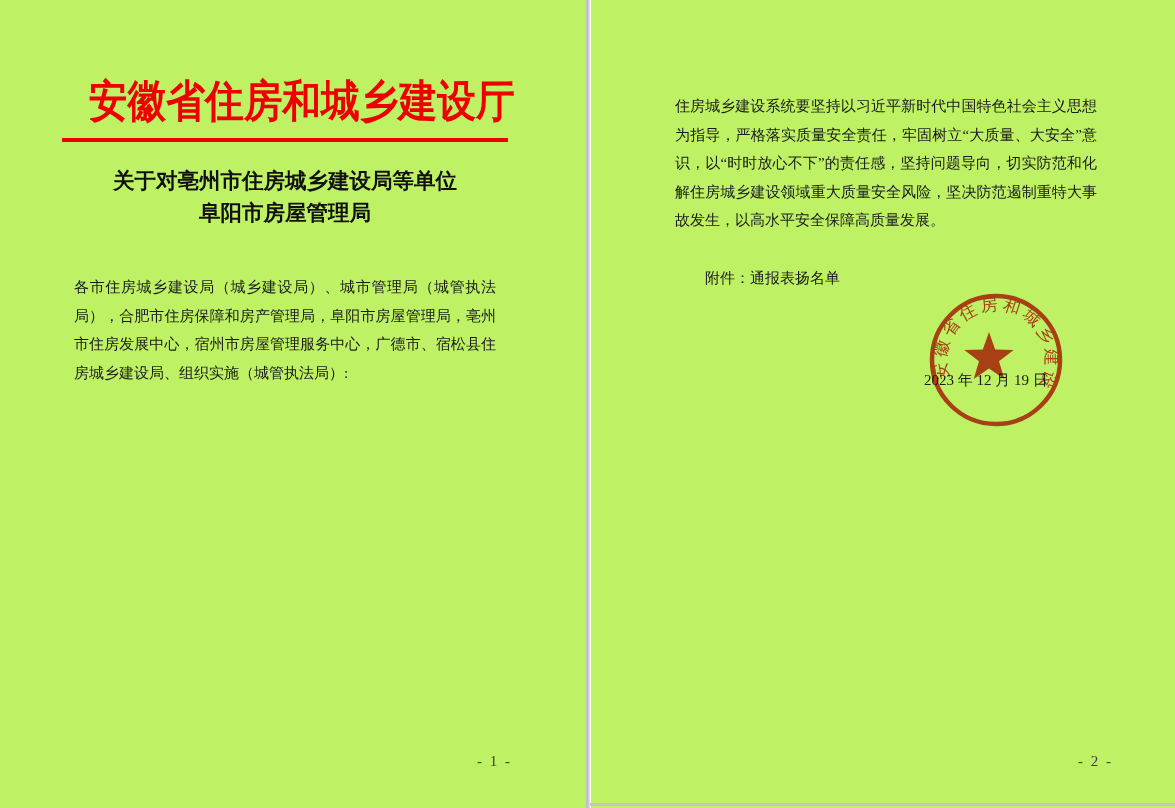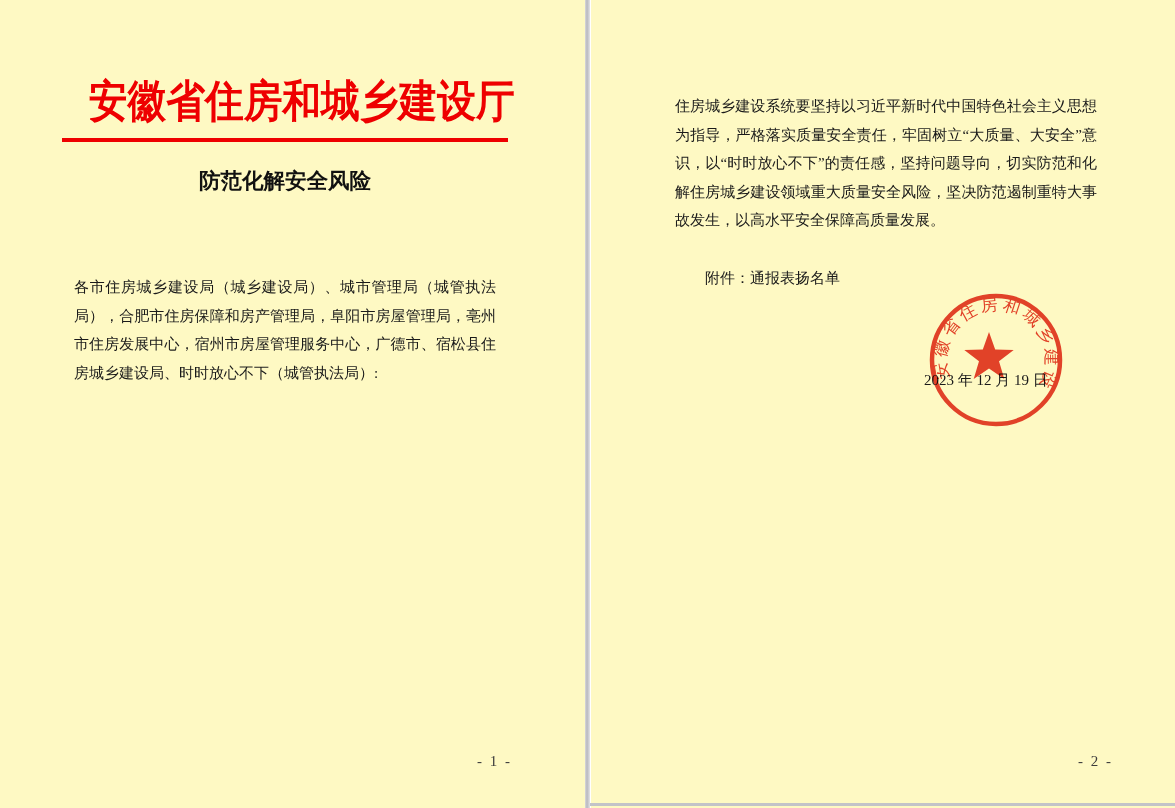--- a/index.html
+++ b/index.html
@@ -1,21 +1,21 @@
 <!DOCTYPE html>
 <html><head>
 <meta charset="utf-8">
 <style>
   html,body { margin:0; padding:0; background:#ffffff; }
   .canvas {
     position:relative; width:1175px; height:808px; background:#ffffff;
     overflow:hidden; font-family:"Liberation Serif","DejaVu Serif",serif;
     color:#1a1a1a;
   }
-  .page { position:absolute; top:0; height:808px; background:#fef9c3; }
+  .page { position:absolute; top:0; height:808px; background:#bef264; }
   #page-1 { left:0; width:586px; }
   #page-2 { left:591px; width:584px; }
 
   .letterhead {
     position:absolute; left:62px; top:74px; width:446px;
     text-align:center; font-size:44px; line-height:56px; font-weight:bold;
     color:#ee0000; white-space:nowrap;
     transform:scaleX(0.88); transform-origin:50% 50%;
   }
   .red-rule {
@@ -70,24 +70,25 @@
 </style>
 </head>
 <body>
 
 <div class="canvas">
 
   <section class="page" id="page-1">
     <div class="letterhead">安徽省住房和城乡建设厅</div>
     <div class="red-rule"></div>
     <h1 class="doc-title">
-      <span class="t-line">防范化解安全风险</span>
+      <span class="t-line">关于对亳州市住房城乡建设局等单位</span>
+      <span class="t-line">阜阳市房屋管理局</span>
     </h1>
     <div class="body-block">
-      <p>各市住房城乡建设局（城乡建设局）、城市管理局（城管执法局），合肥市住房保障和房产管理局，阜阳市房屋管理局，亳州市住房发展中心，宿州市房屋管理服务中心，广德市、宿松县住房城乡建设局、时时放心不下（城管执法局）:</p>
+      <p>各市住房城乡建设局（城乡建设局）、城市管理局（城管执法局），合肥市住房保障和房产管理局，阜阳市房屋管理局，亳州市住房发展中心，宿州市房屋管理服务中心，广德市、宿松县住房城乡建设局、组织实施（城管执法局）:</p>
     </div>
     <div class="page-num">- 1 -</div>
   </section>
 
   <div class="page-divider"></div>
 
   <section class="page" id="page-2">
     <div class="body-block">
       <p>住房城乡建设系统要坚持以习近平新时代中国特色社会主义思想为指导，严格落实质量安全责任，牢固树立“大质量、大安全”意识，以“时时放心不下”的责任感，坚持问题导向，切实防范和化解住房城乡建设领域重大质量安全风险，坚决防范遏制重特大事故发生，以高水平安全保障高质量发展。</p>
       <p class="attachment">附件：通报表扬名单</p>

